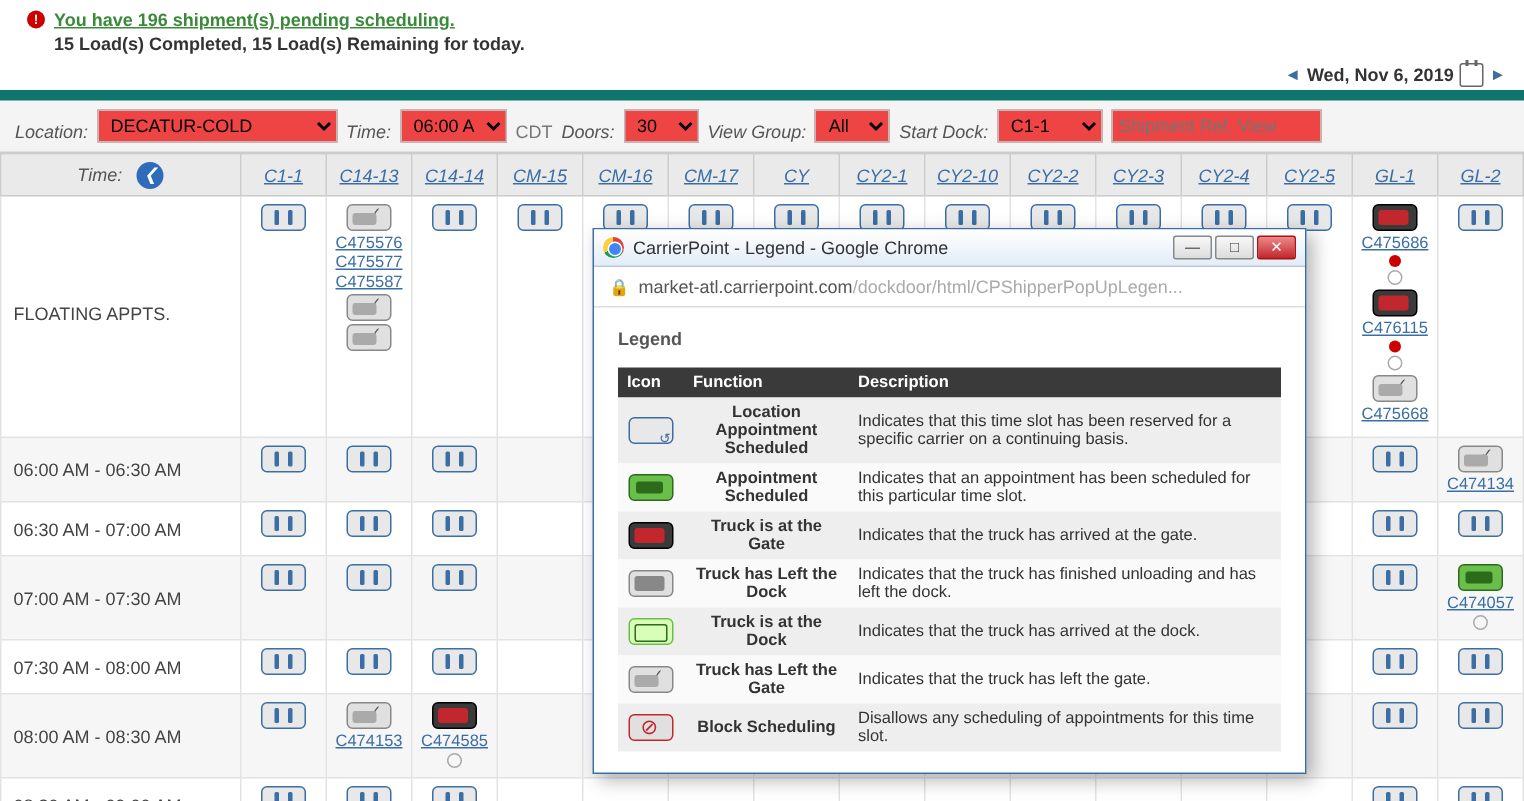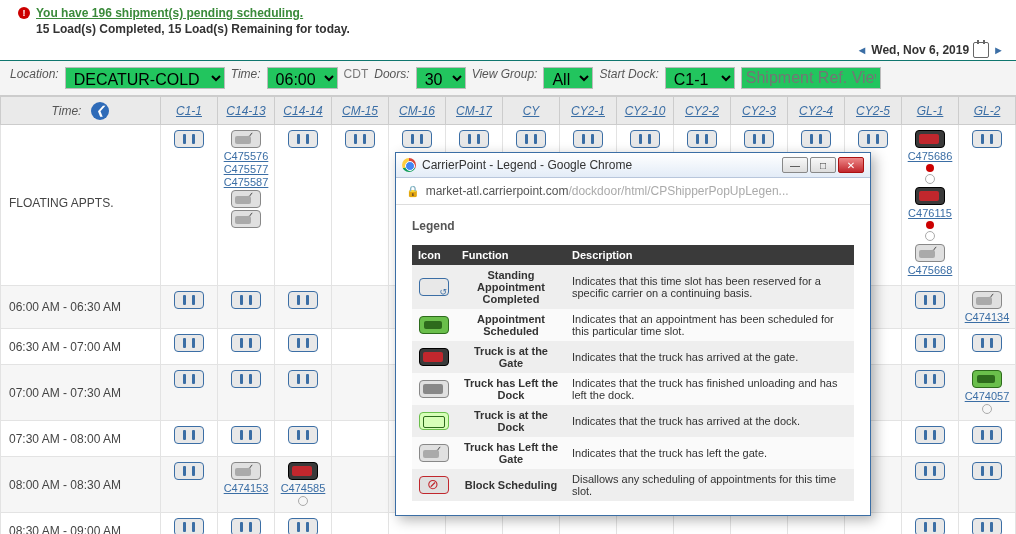--- a/index.html
+++ b/index.html
@@ -7,23 +7,23 @@
   .header { padding: 6px 10px 4px 18px; }
   .alert-row { display: flex; align-items: center; gap: 6px; margin-bottom: 2px; }
   .alert-icon { width: 12px; height: 12px; background: #c00; border-radius: 50%; color: #fff; font-size: 9px; display: flex; align-items: center; justify-content: center; font-weight: bold; }
   .pending-link { color: #3a8a3a; text-decoration: underline; font-weight: bold; }
   .loads-text { font-weight: bold; margin-left: 18px; }
   .date-nav { display: flex; align-items: center; gap: 4px; justify-content: flex-end; padding: 2px 12px; font-weight: bold; }
   .nav-arrow { color: #3b6ea5; cursor: pointer; font-size: 11px; }
   .cal-icon { width: 16px; height: 16px; border: 1px solid #666; border-radius: 2px; display: inline-block; position: relative; }
   .cal-icon::before { content:''; position:absolute; top:-3px; left:3px; width:2px; height:4px; background:#666; }
   .cal-icon::after { content:''; position:absolute; top:-3px; right:3px; width:2px; height:4px; background:#666; }
-  .filter-bar { display: flex; align-items: flex-start; gap: 6px; padding: 6px 10px; background: #f4f4f4; border-top: 1px solid #0f766e; border-bottom: 1px solid #ccc; font-style: italic; color: #555; }
+  .filter-bar { display: flex; align-items: flex-end; gap: 6px; padding: 6px 10px; background: #f4f4f4; border-top: 7px solid #0f766e; border-bottom: 1px solid #ccc; font-style: italic; color: #555; }
   .filter-bar label { font-style: italic; }
-  .filter-bar select, .filter-bar .refview { font-style: normal; background: #22c55e; border: 1px solid #bbb; padding: 2px 4px; height: 22px; font-size: 16px; }
+  .filter-bar select, .filter-bar .refview { font-style: normal; background: #ef4444; border: 1px solid #bbb; padding: 2px 4px; height: 22px; font-size: 12px; }
   .refview { width: 140px; }
   .tz { font-style: normal; color: #777; }
   
   .grid { border-collapse: collapse; width: 100%; table-layout: fixed; }
   .grid th { background: #eaeaea; border: 1px solid #ccc; padding: 4px 2px; font-style: italic; color: #555; font-weight: normal; height: 28px; }
   .grid th.time-col { width: 160px; }
   .grid th .door-link { color: #3b6ea5; text-decoration: underline; font-style: italic; cursor: pointer; }
   .grid td { border: 1px solid #e3e3e3; padding: 4px 2px; text-align: center; vertical-align: top; height: 36px; }
   .grid td.time-cell { text-align: left; padding-left: 8px; vertical-align: middle; color: #444; }
   .grid tr.alt td { background: #f6f6f6; }
@@ -284,21 +284,21 @@
       <tbody>
           <tr>
         <th>Icon</th>
         <th>Function</th>
         <th>Description</th>
       </tr>
       </tbody>
         <tbody id="legend-body">
           <tr>
             <td class="icon-cell"><span class="badge standing"></span></td>
-            <td class="func-cell">Standing Appointment Completed</td>
+            <td class="func-cell">Location Appointment Scheduled</td>
             <td class="desc-cell">Indicates that this time slot has been reserved for a specific carrier on a continuing basis.</td>
           </tr>
           <tr>
             <td class="icon-cell"><span class="badge sched"></span></td>
             <td class="func-cell">Appointment Scheduled</td>
             <td class="desc-cell">Indicates that an appointment has been scheduled for this particular time slot.</td>
           </tr>
           <tr>
             <td class="icon-cell"><span class="badge gate"></span></td>
             <td class="func-cell">Truck is at the Gate</td>

